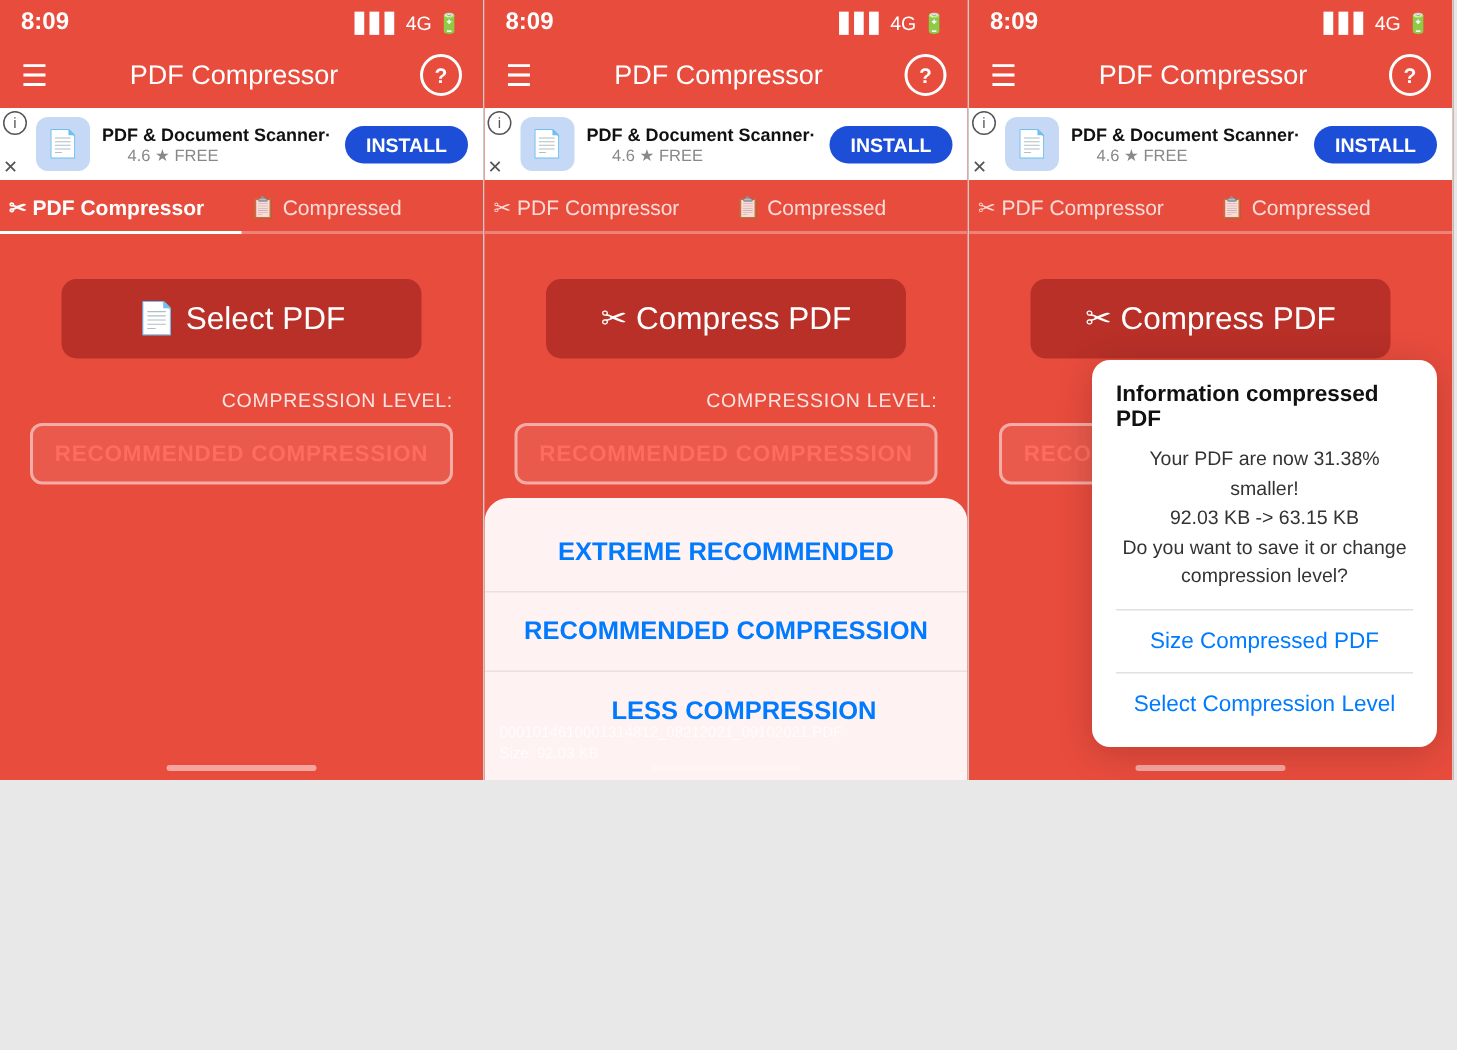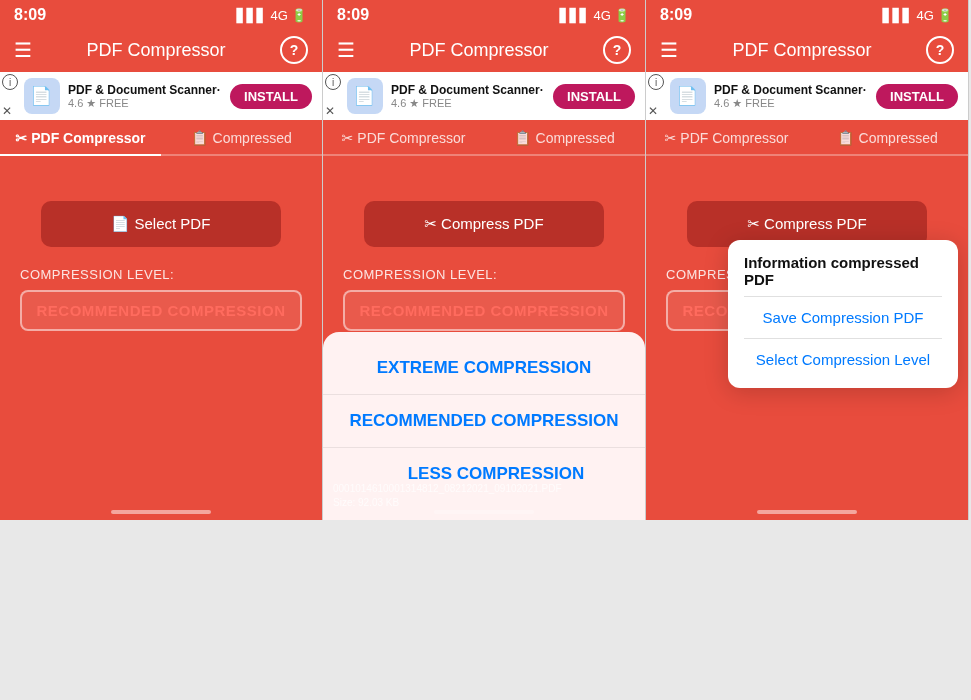--- a/index.html
+++ b/index.html
@@ -125,41 +125,42 @@
       flex: 1;
     }
     .ad-app-name {
       font-size: 12px;
       font-weight: 600;
       color: #111;
     }
     .ad-stars {
       font-size: 11px;
       color: #888;
+      margin-left: 17px;
     }
     .ad-install-btn {
-      background: #be185d;
+      background: #1d4ed8;
       color: #fff;
       border: none;
       border-radius: 14px;
       padding: 5px 14px;
       font-size: 13px;
       font-weight: 600;
       cursor: pointer;
     }
 
     
     .tabs {
       display: flex;
       background: #e84c3d;
       border-bottom: 2px solid rgba(255,255,255,0.3);
     }
     .tab {
       flex: 1;
-      text-align: center;
+      text-align: left;
       padding: 10px 6px 8px;
       color: rgba(255,255,255,0.8);
       font-size: 14px;
       cursor: pointer;
       position: relative;
     }
     .tab.active {
       color: #fff;
       font-weight: 600;
     }
@@ -185,37 +186,36 @@
       gap: 20px;
     }
 
     
     .main-btn {
       background: #b83028;
       color: #fff;
       border: none;
       border-radius: 10px;
       padding: 14px 30px;
-      font-size: 15px;
+      font-size: 21px;
       font-weight: 500;
       cursor: pointer;
       display: flex;
       align-items: center;
       gap: 8px;
       width: 240px;
       justify-content: center;
-      margin-top: 15px;
     }
 
     
     .compression-section {
       width: 100%;
       display: flex;
       flex-direction: column;
-      align-items: flex-start;
+      align-items: flex-end;
       gap: 8px;
     }
     .compression-label {
       color: rgba(255,255,255,0.85);
       font-size: 13px;
       letter-spacing: 0.5px;
     }
     .compression-value-btn {
       width: 100%;
       border: 2px solid rgba(255,255,255,0.5);
@@ -399,21 +399,21 @@
     </div>
   </div>
     <div class="panel-content">
       <button class="main-btn">✂ Compress PDF</button>
       <div class="compression-section">
         <div class="compression-label">COMPRESSION LEVEL:</div>
         <button class="compression-value-btn">RECOMMENDED COMPRESSION</button>
       </div>
     </div>
   <div class="compression-options">
-      <div class="compression-option">EXTREME COMPRESSION</div>
+      <div class="compression-option">EXTREME RECOMMENDED</div>
 
       <div class="compression-option">RECOMMENDED COMPRESSION</div>
 
       <div class="compression-option">LESS COMPRESSION</div>
     </div>
       <div class="file-info">0001014610001314812_08212021_09102021.PDF<br>Size: 92.03 KB</div>
       <div class="home-indicator"></div>
     </div>
     <div class="phone-panel">
     <div class="status-bar">
@@ -453,20 +453,21 @@
     <div class="panel-content">
       <button class="main-btn">✂ Compress PDF</button>
       <div class="compression-section">
         <div class="compression-label">COMPRESSION LEVEL:</div>
         <button class="compression-value-btn">RECOMMENDED COMPRESSION</button>
       </div>
     </div>
 
       <div class="info-popup">
         <div class="info-popup-title">Information compressed PDF</div>
+        <div class="info-popup-body">Your PDF are now 31.38% smaller!<br>92.03 KB -&gt; 63.15 KB<br>Do you want to save it or change compression level?</div>
         <div class="info-popup-divider"></div>
-        <div class="info-popup-action">Save Compression PDF</div>
+        <div class="info-popup-action">Size Compressed PDF</div>
         <div class="info-popup-divider"></div>
         <div class="info-popup-action">Select Compression Level</div>
       </div>
       <div class="home-indicator"></div>
     </div>
   </div>
 
 </body></html>

